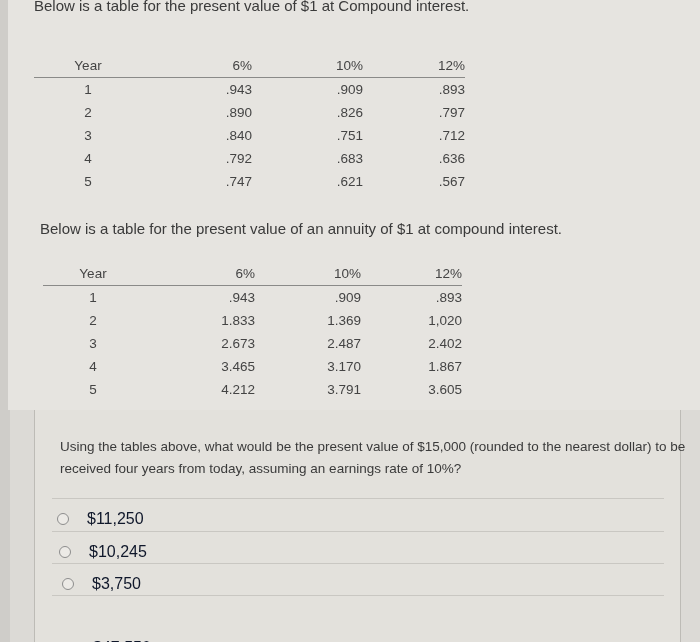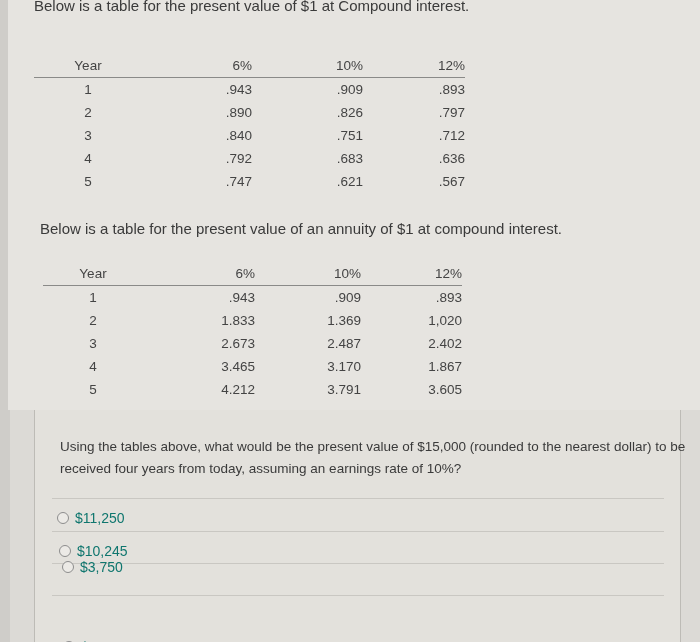--- a/index.html
+++ b/index.html
@@ -7,21 +7,21 @@
   .outer-left{position:absolute;left:0;top:0;width:10px;height:642px;background:#cfcdc9;}
   .panel-top{position:absolute;left:8px;top:0;width:692px;height:410px;background:#e6e4e0;}
   .panel-q{position:absolute;left:34px;top:410px;width:645px;height:232px;background:#e3e1dc;border-left:1px solid #bdbbb6;border-right:1px solid #bdbbb6;}
   .heading{position:absolute;font-size:15px;color:#3a3a3a;white-space:nowrap;}
   table{position:absolute;border-collapse:collapse;font-size:13.5px;color:#444;}
   th{font-weight:normal;text-align:right;padding:0;height:24px;border-bottom:1.5px solid #8a8a88;margin-top:15px;}
   th.year,td.year{text-align:center;}
   td{text-align:right;padding:0;height:23px;}
   .question{position:absolute;left:60px;top:436px;font-size:13.5px;line-height:22px;color:#3a3a3a;width:630px;}
   .opt-line{position:absolute;left:52px;width:612px;border-top:1px solid #c9c7c2;height:0;}
-  .option{position:absolute;display:flex;align-items:center;gap:6px;font-size:14px;color:#0f766e;}
+  .option{position:absolute;display:flex;align-items:center;gap:18px;font-size:16px;color:#0f172a;}
   .radio{width:10px;height:10px;border:1.3px solid #8d8d8d;border-radius:50%;background:#eceae6;}
 </style>
 </head>
 <body>
 
 <div class="outer-left"></div>
 <div class="panel-top"></div>
 <div class="panel-q"></div>
 
 <div class="heading" style="left:34px;top:-3px;">Below is a table for the present value of $1 at Compound interest.</div>
@@ -134,20 +134,20 @@
 <div class="opt-line" style="top:595px;"></div>
 
 <label class="option" style="left:57px;top:510px;">
   <span class="radio"></span>
   <span>$11,250</span>
 </label>
 <label class="option" style="left:59px;top:543px;">
   <span class="radio"></span>
   <span>$10,245</span>
 </label>
-<label class="option" style="left:62px;top:559px;align-items:center;">
+<label class="option" style="left:62px;top:575px;align-items:center;">
   <span class="radio"></span>
   <span>$3,750</span>
 </label>
 <label class="option" style="left:63px;top:607px;margin-top:32px;">
   <span class="radio"></span>
   <span>$47,550</span>
 </label>
 
 </body></html>

